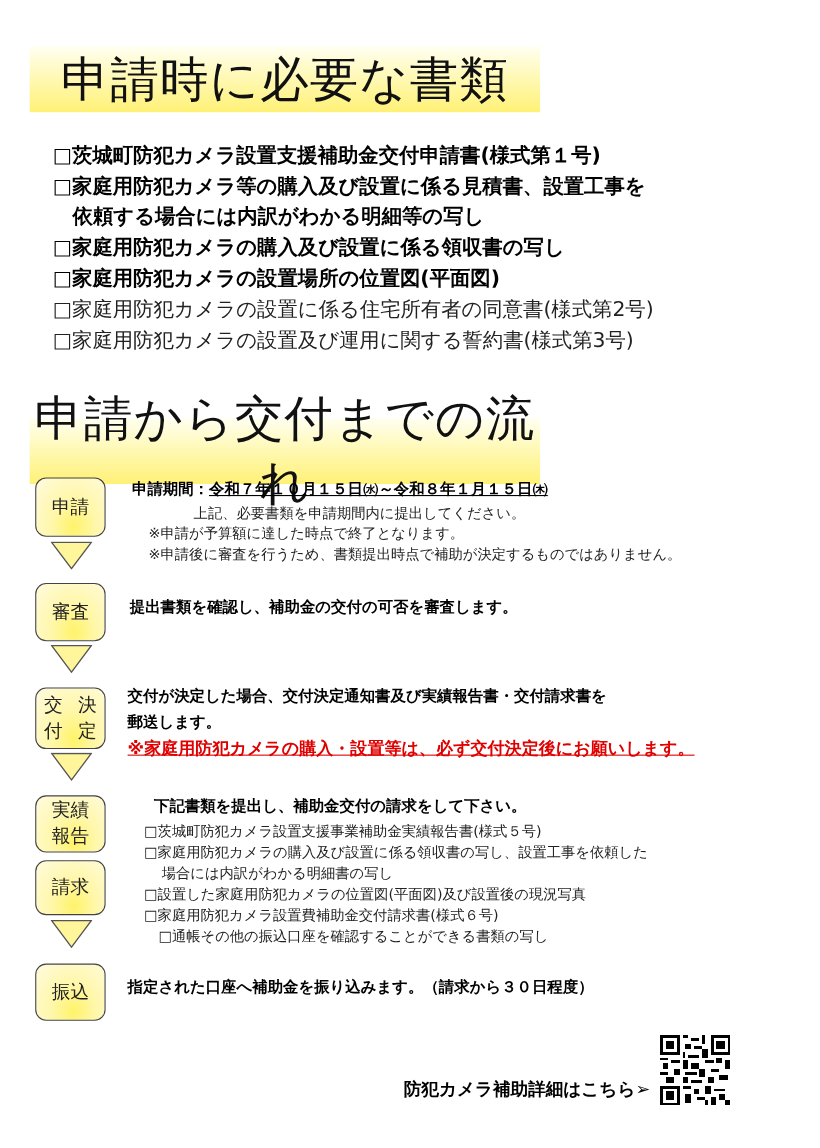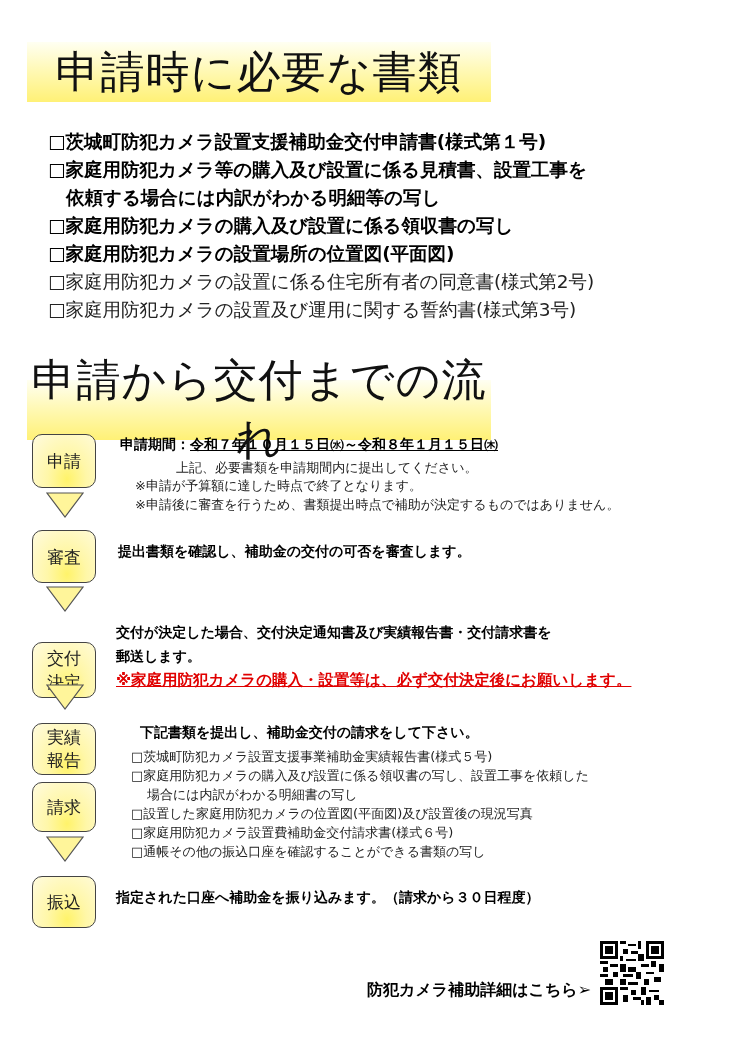--- a/index.html
+++ b/index.html
@@ -72,21 +72,21 @@
 <div class="step" style="top:530px;height:53px;">
   <span>審査</span>
 </div>
 <div class="arrow" style="top:586px;">
   <svg width="38" height="26">
       <polygon points="1,1 37,1 19,25" fill="#fff59a" stroke="#555" stroke-width="1.2"></polygon>
     </svg>
 </div>
 <div class="txt head" style="left:118px;top:543px;">提出書類を確認し、補助金の交付の可否を審査します。</div>
 
-<div class="step" style="top:625px;height:56px;flex-direction:column;margin-top:17px;">
+<div class="step" style="top:625px;height:56px;flex-direction:row;">
   <span>交付</span>
   <span>決定</span>
 </div>
 <div class="arrow" style="top:684px;">
   <svg width="38" height="26">
       <polygon points="1,1 37,1 19,25" fill="#fff59a" stroke="#555" stroke-width="1.2"></polygon>
     </svg>
 </div>
 <div class="txt head" style="left:116px;top:624px;">交付が決定した場合、交付決定通知書及び実績報告書・交付請求書を</div>
 <div class="txt head" style="left:116px;top:648px;">郵送します。</div>
@@ -104,21 +104,21 @@
   <svg width="38" height="26">
       <polygon points="1,1 37,1 19,25" fill="#fff59a" stroke="#555" stroke-width="1.2"></polygon>
     </svg>
 </div>
 <div class="txt head" style="left:116px;top:724px;margin-left:24px;">下記書類を提出し、補助金交付の請求をして下さい。</div>
 <div class="txt sub" style="left:131px;top:748px;">□茨城町防犯カメラ設置支援事業補助金実績報告書(様式５号)</div>
 <div class="txt sub" style="left:131px;top:767px;">□家庭用防犯カメラの購入及び設置に係る領収書の写し、設置工事を依頼した</div>
 <div class="txt sub" style="left:147px;top:786px;">場合には内訳がわかる明細書の写し</div>
 <div class="txt sub" style="left:131px;top:805px;">□設置した家庭用防犯カメラの位置図(平面図)及び設置後の現況写真</div>
 <div class="txt sub" style="left:131px;top:824px;">□家庭用防犯カメラ設置費補助金交付請求書(様式６号)</div>
-<div class="txt sub" style="left:131px;top:843px;">□通帳その他の振込口座を確認することができる書類の写し</div>
+<div class="txt sub" style="left:144px;top:843px;">□通帳その他の振込口座を確認することができる書類の写し</div>
 
 <div class="step" style="top:876px;height:52px;">
   <span>振込</span>
 </div>
 <div class="txt head" style="left:116px;top:889px;">指定された口座へ補助金を振り込みます。（請求から３０日程度）</div>
 
 <div class="txt" style="left:367px;top:980px;font-size:16px;font-weight:bold;">防犯カメラ補助詳細はこちら➢</div>
 <div class="qr">
   <svg width="64" height="64" viewBox="0 0 25 25" shape-rendering="crispEdges">
     <rect width="25" height="25" fill="#fff"></rect>

